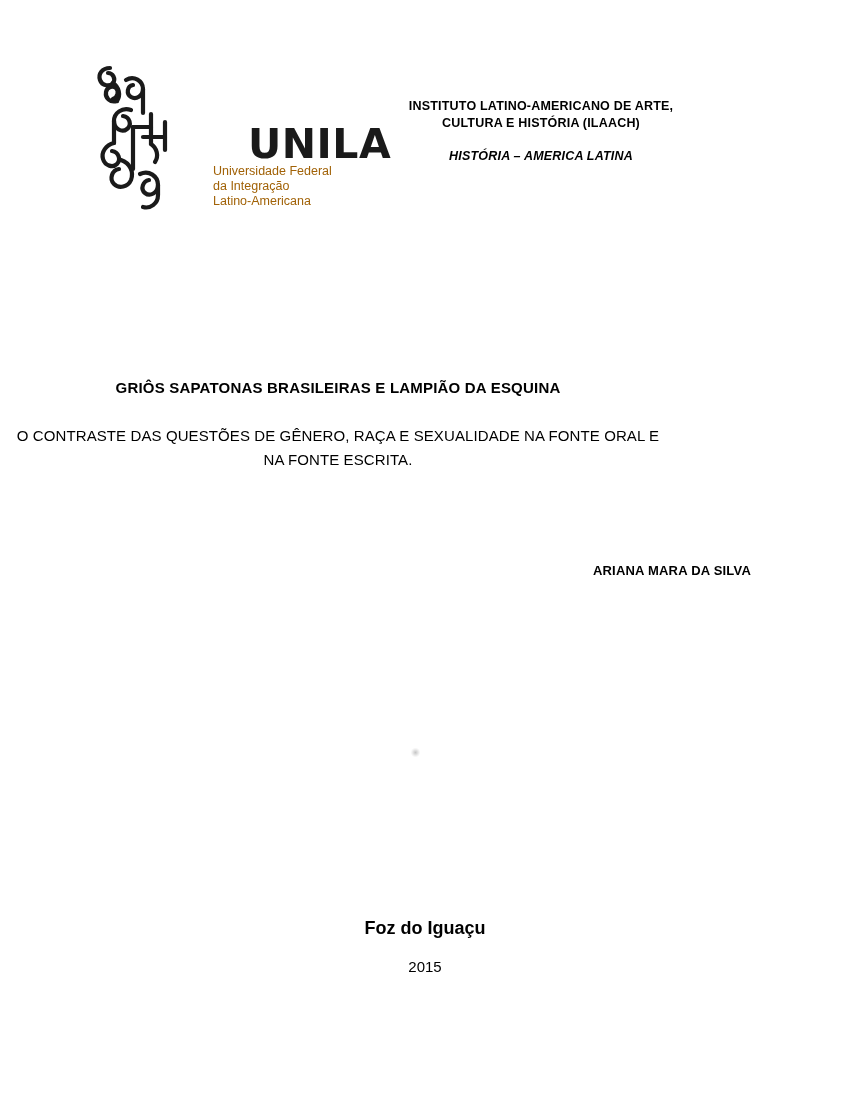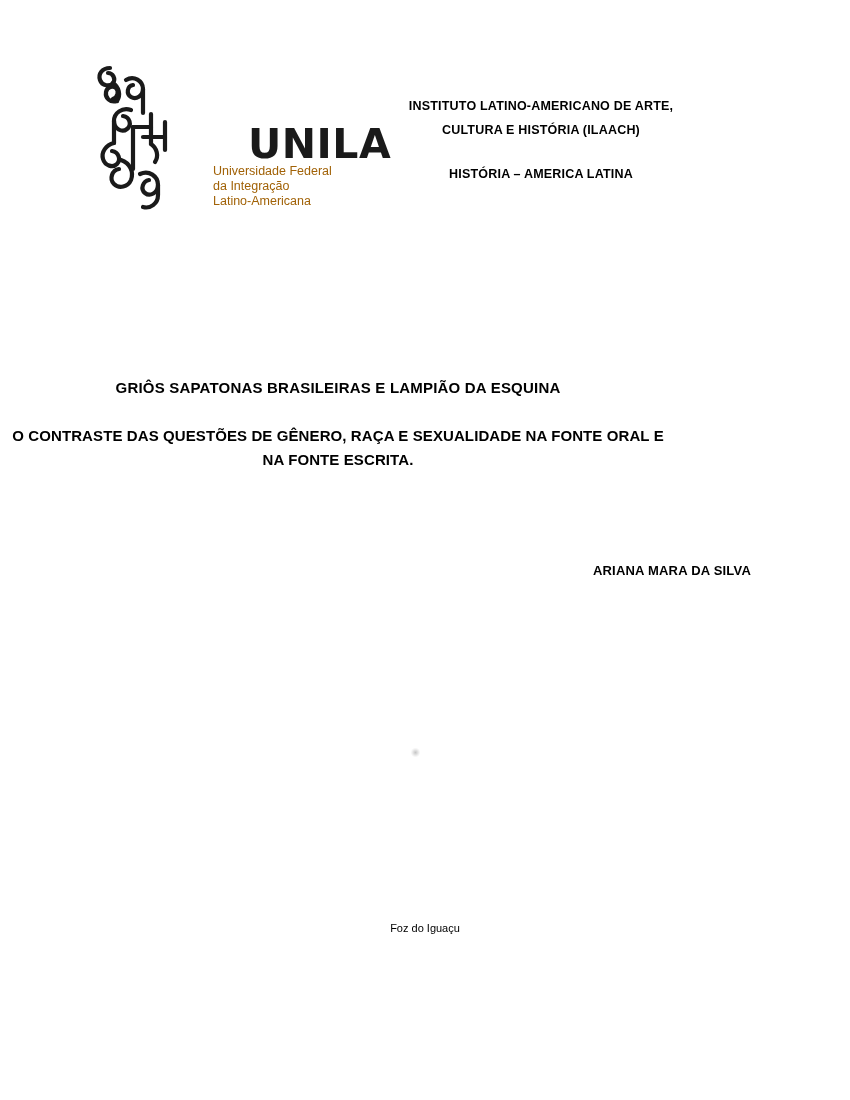--- a/index.html
+++ b/index.html
@@ -70,24 +70,25 @@
     right: 99px;
     top: 46px;
     width: 420px;
     text-align: center;
     font-size: 12.5px;
     font-weight: bold;
     line-height: 16.5px;
     letter-spacing: 0.2px;
   }
   .header-text .line2 {
-    margin-top: 7px;
+    margin-top: 0;
   }
   .header-text .dept {
-    margin-top: 28px;
+    margin-top: 17px;
+    font-style: italic;
   }
 
   
   .title-block {
     position: absolute;
     top: 378px;
     left: 0;
     width: 676px;
     text-align: center;
   }
@@ -95,21 +96,21 @@
     font-size: 15px;
     font-weight: bold;
     letter-spacing: 0.2px;
     line-height: 20px;
   }
   .subtitle {
     margin: 0 auto;
     margin-top: 26px;
     width: 660px;
     font-size: 15px;
-    font-weight: bold;
+    font-weight: normal;
     line-height: 24px;
     letter-spacing: 0.1px;
   }
 
   
   .author {
     position: absolute;
     top: 563px;
     right: 99px;
     font-size: 13px;
@@ -130,22 +131,23 @@
 
   
   .footer {
     position: absolute;
     top: 918px;
     left: 0;
     width: 850px;
     text-align: center;
   }
   .footer .city {
-    font-size: 11px;
+    font-size: 18px;
     line-height: 20px;
+    font-weight: bold;
   }
   .footer .year {
     margin-top: 19px;
     font-size: 15px;
     line-height: 20px;
   }
 </style>
 </head>
 <body>
 
@@ -195,15 +197,16 @@
     <div class="main-title">GRIÔS SAPATONAS BRASILEIRAS E LAMPIÃO DA ESQUINA</div>
     <div class="subtitle">O CONTRASTE DAS QUESTÕES DE GÊNERO, RAÇA E SEXUALIDADE NA FONTE ORAL E NA FONTE ESCRITA.</div>
   </div>
 
   <div class="author">ARIANA MARA DA SILVA</div>
 
   <div class="faint-mark"></div>
 
   <div class="footer">
     <div class="city">Foz do Iguaçu</div>
+    <div class="year">2015</div>
   </div>
 
 </div>
 
 </body></html>

